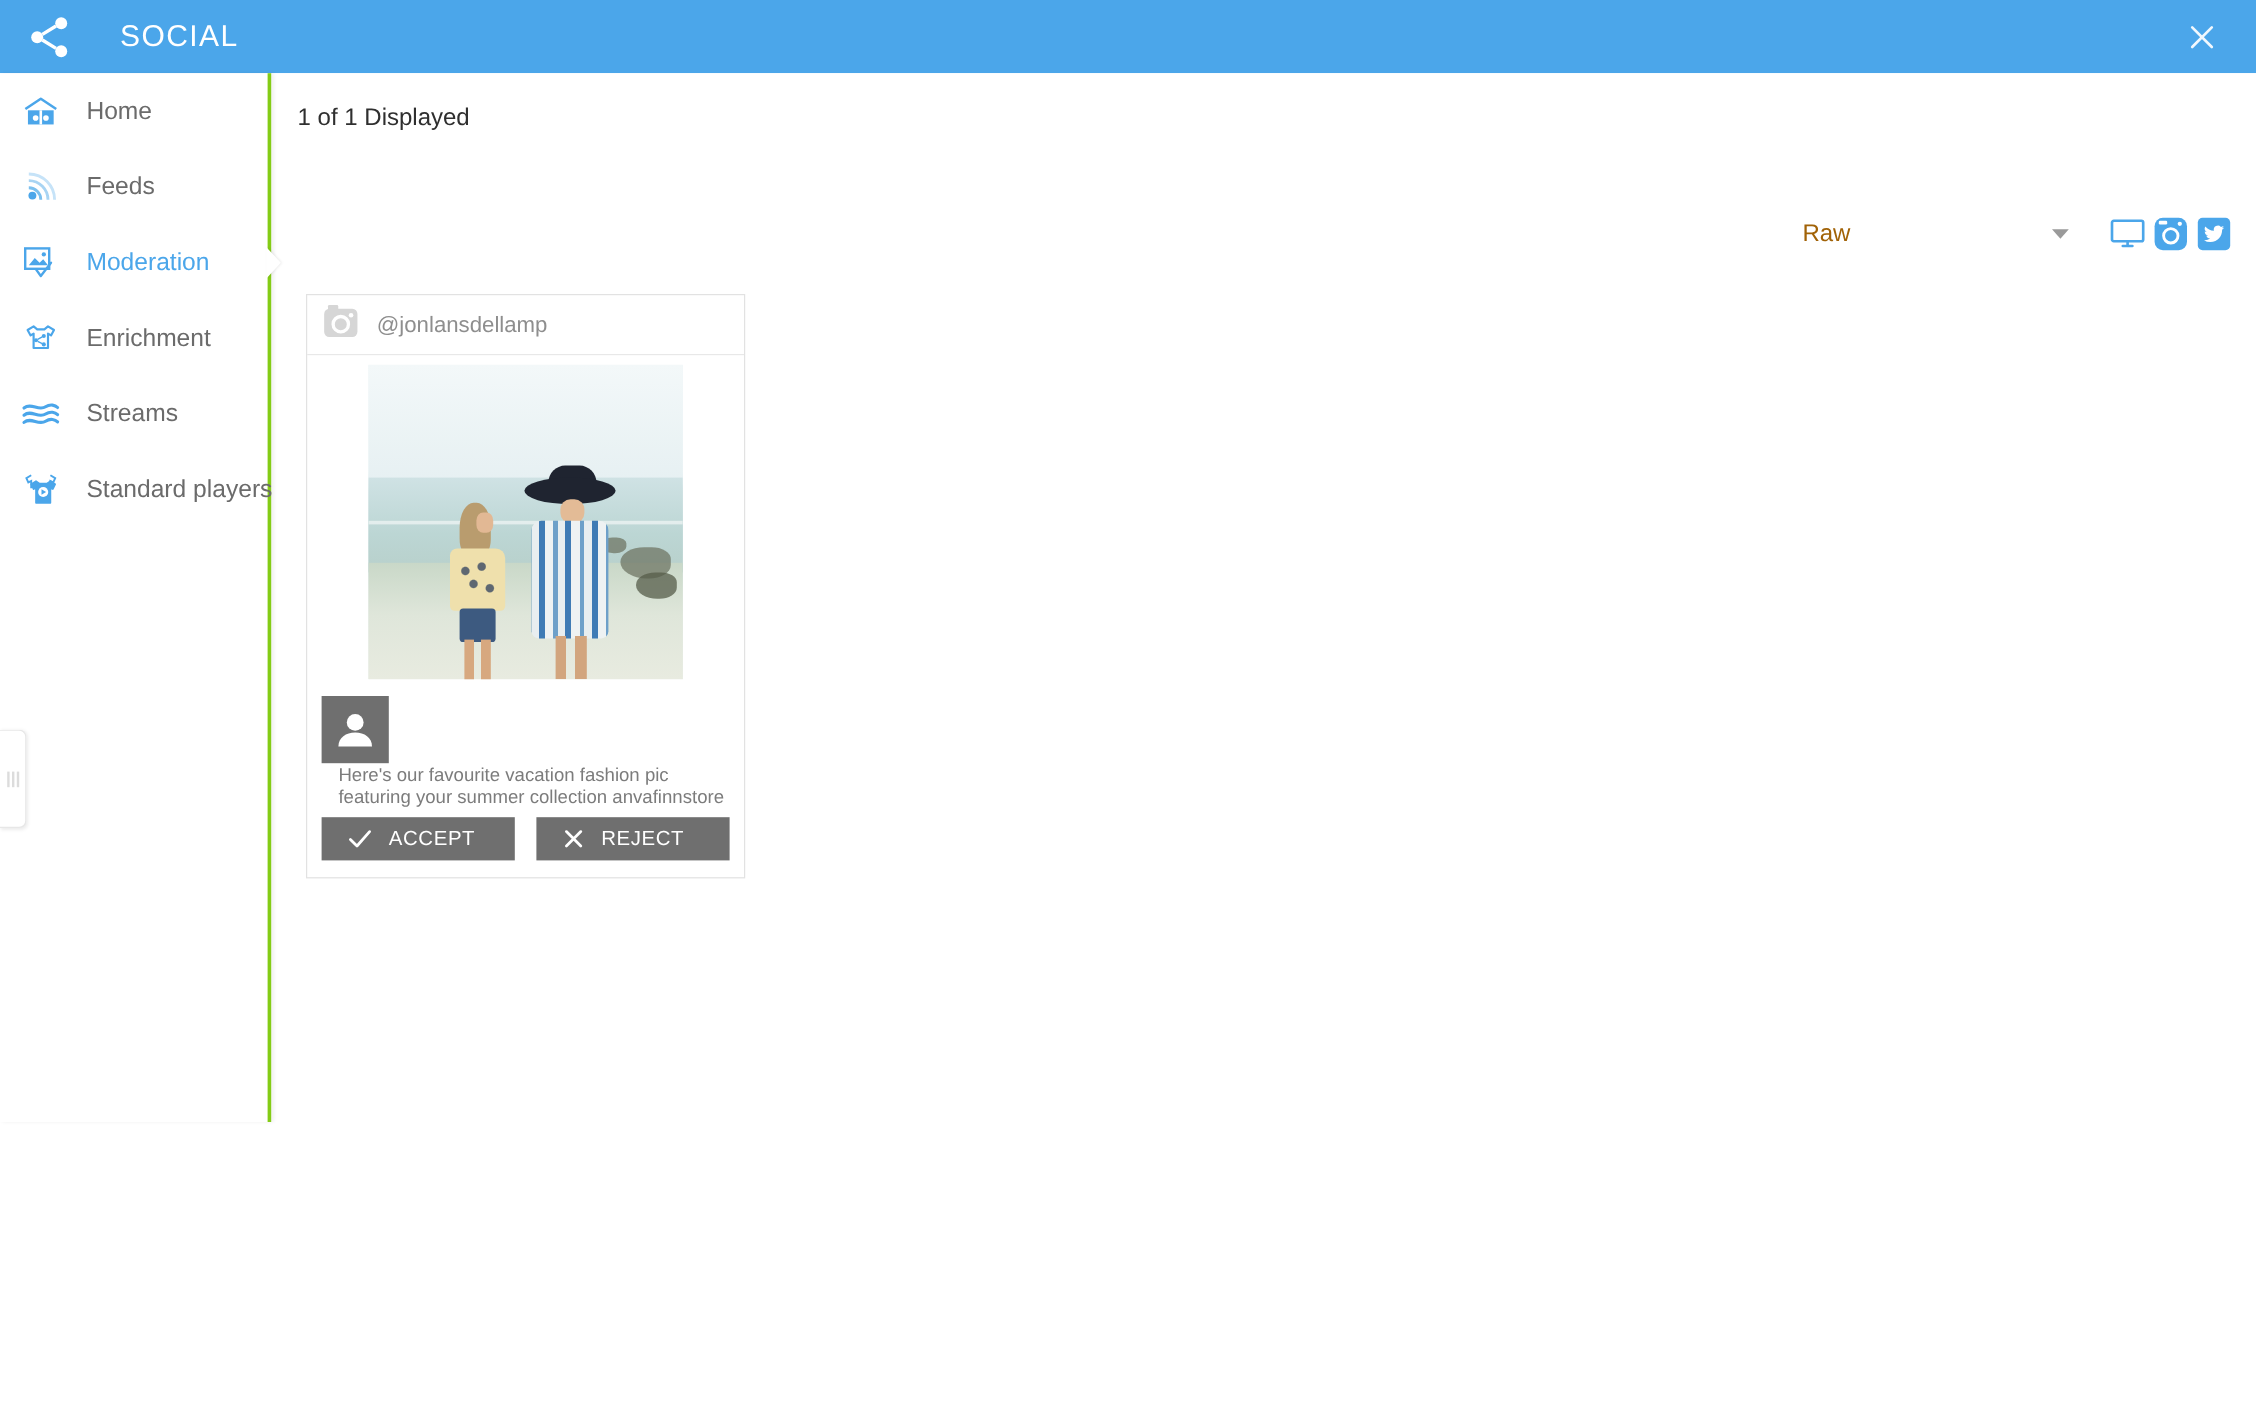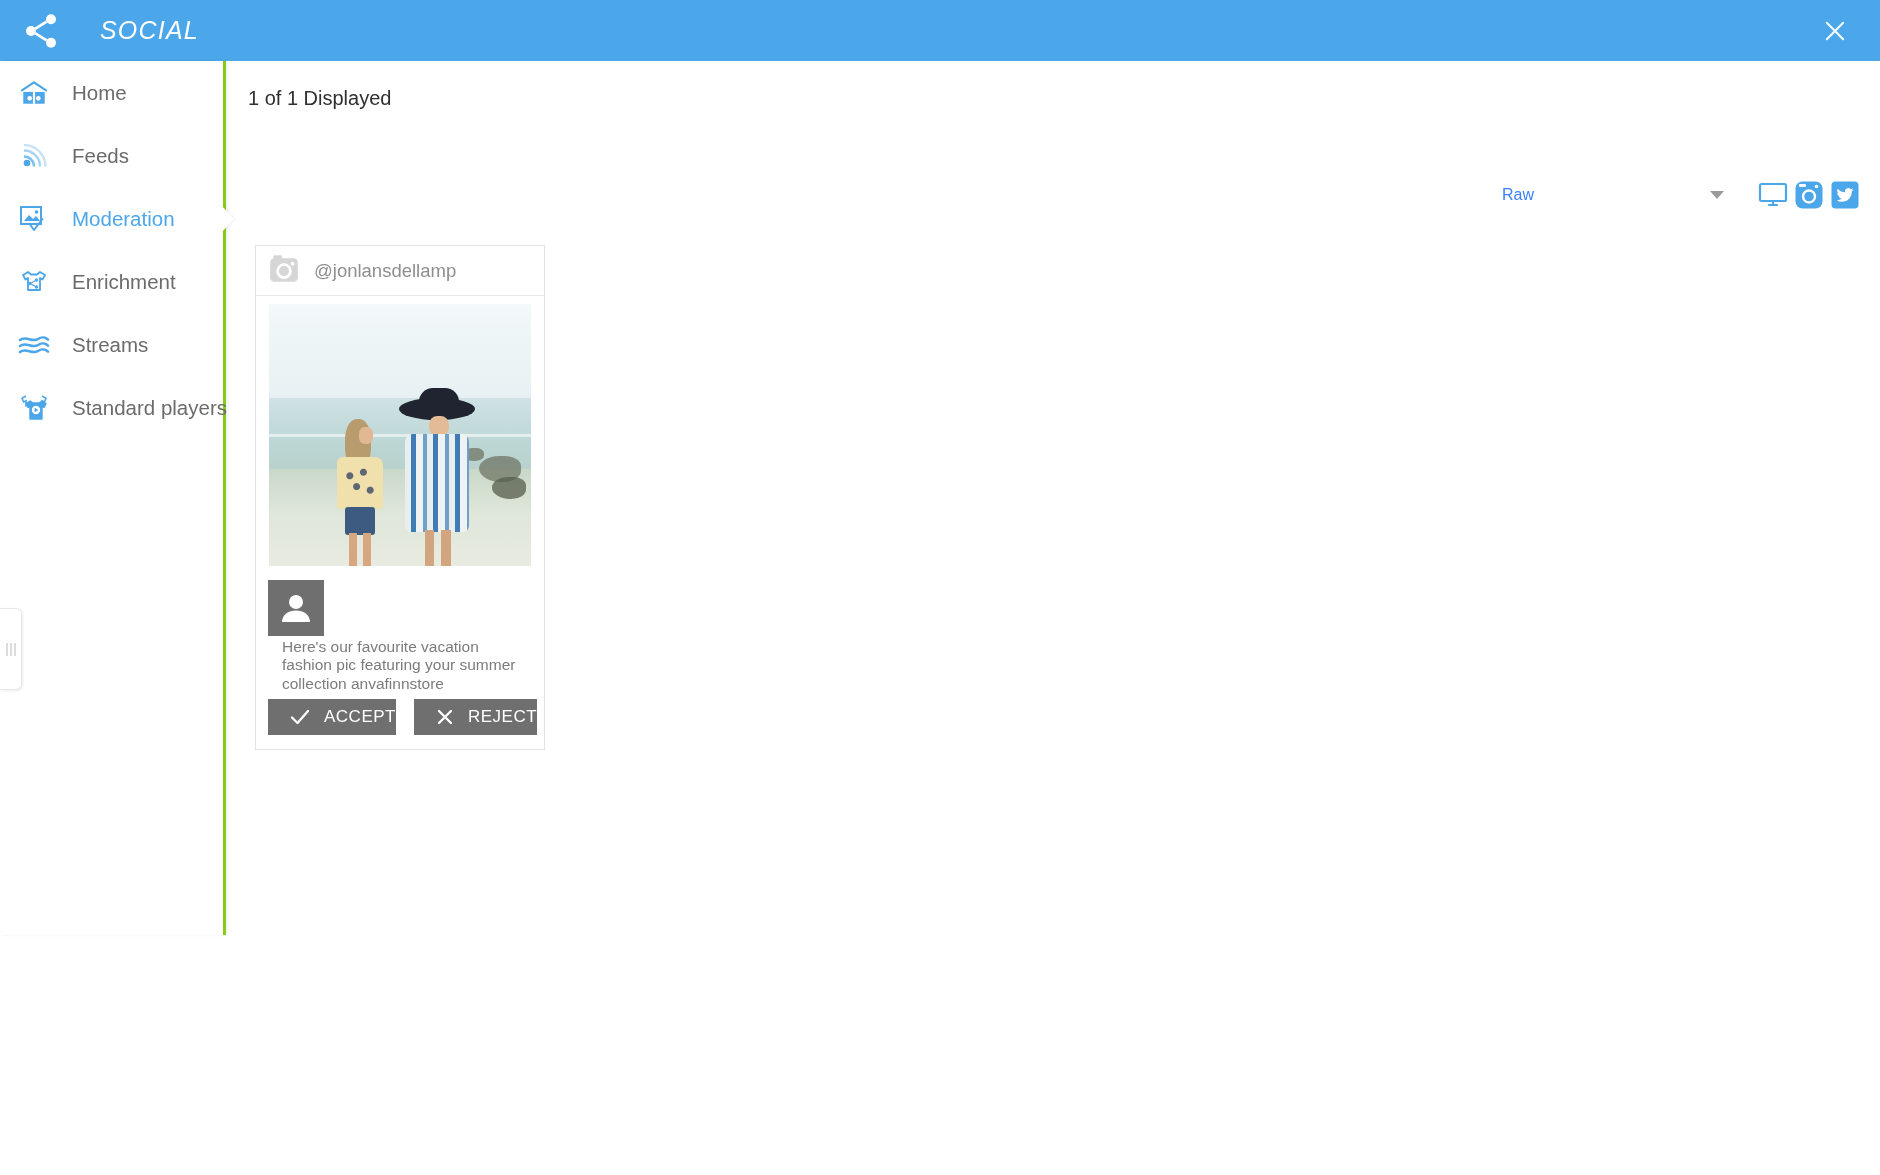--- a/index.html
+++ b/index.html
@@ -8,21 +8,21 @@
     font-family: "Liberation Sans", sans-serif;
     background: #ffffff;
     overflow: hidden;
   }
 
   
   .app-header {
     position: absolute; top: 0; left: 0;
     width: 1880px; height: 61px;
     background: #4BA6EA;
-    display: flex; align-items: center; font-style: italic;
+    display: flex; align-items: center;
   }
   .brand-icon { margin-left: 18px; width: 46px; height: 46px; display:flex; align-items:center; justify-content:center; }
   .brand-title {
     margin-left: 36px;
     color: #ffffff;
     font-size: 25px;
     letter-spacing: 1.2px;
     font-weight: 400;
   }
   .close-btn {
@@ -136,36 +136,36 @@
     position: absolute;
     right: 18px; top: 118px;
     display: flex; align-items: center;
   }
   .select-wrap {
     display: flex; align-items: center;
     width: 230px;
     border-bottom: 0px solid transparent;
     cursor: pointer;
   }
-  .select-value { font-size: 16px; color: #3b82f6; text-align: center; }
+  .select-value { font-size: 20px; color: #a16207; text-align: center; }
   .select-caret {
     margin-left: auto; margin-right: 8px;
     width: 0; height: 0;
     border-left: 7px solid transparent;
     border-right: 7px solid transparent;
     border-top: 8px solid #9a9a9a;
   }
   .tool-icons { display:flex; align-items:center; gap: 2px; margin-left: 24px; }
   .tool-icon { width: 34px; height: 32px; display:flex; align-items:center; justify-content:center; cursor:pointer; }
 
   
   .card {
     position: absolute;
     left: 255px; top: 245px;
-    width: 290px;
+    width: 366px;
     background: #ffffff;
     border: 1px solid #e2e2e2;
   }
   .card-head {
     height: 50px;
     display: flex; align-items: center;
     border-bottom: 1px solid #e8e8e8;
     padding-left: 12px;
   }
   .card-handle {

